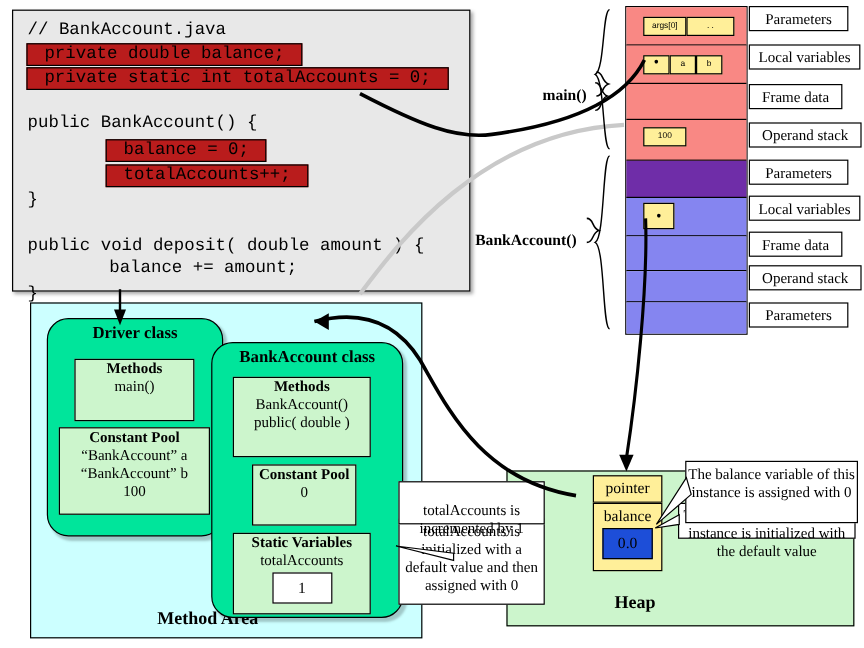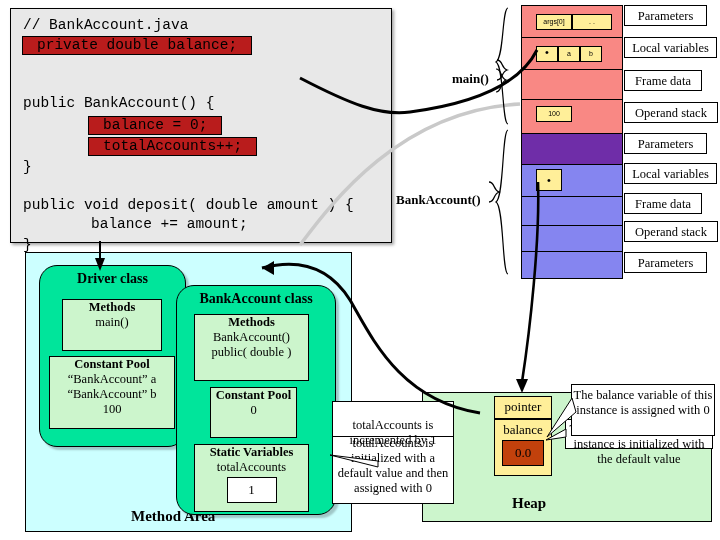--- a/index.html
+++ b/index.html
@@ -64,20 +64,21 @@
   
   #overlay{position:absolute;left:0;top:0;width:720px;height:540px;
       pointer-events:none;}
 </style>
 </head>
 <body>
 
 <div id="code-panel" class="abs">
   <div class="code-line" style="top:8px;">// BankAccount.java</div>
   <div class="code-line hl" style="top:27px;left:11px;">private double balance;</div>
+  <div class="code-line hl" style="top:47px;left:11px;">private static int totalAccounts = 0;</div>
   <div class="code-line" style="top:86px;">public BankAccount() {</div>
   <div class="code-line hl" style="top:107px;left:77px;">balance = 0;</div>
   <div class="code-line hl" style="top:128px;left:77px;">totalAccounts++;</div>
   <div class="code-line" style="top:150px;">}</div>
   <div class="code-line" style="top:188px;">public void deposit( double amount ) {</div>
   <div class="code-line" style="top:207px;left:80px;">balance += amount;</div>
   <div class="code-line" style="top:228px;">}</div>
 </div>
 
 <div id="stack" class="abs">
@@ -155,21 +156,21 @@
 </div>
 
 <div id="heap" class="abs"></div>
 <div id="heap-label" class="abs sect-label">Heap</div>
 
 <div class="obj-box" style="left:494px;top:396px;width:58px;height:23px;">
   <div class="obj-row">pointer</div>
 </div>
 <div class="obj-box" style="left:494px;top:419px;width:58px;height:57px;">
   <div class="obj-row">balance</div>
-  <div style="display:inline-block;background:#c2410c;border:1px solid #000;width:40px;height:24px;line-height:24px;font-size:13px;">0.0</div>
+  <div style="display:inline-block;background:#1d4ed8;border:1px solid #000;width:40px;height:24px;line-height:24px;font-size:13px;">0.0</div>
 </div>
 
 <div class="callout" style="left:332px;top:432px;width:122px;height:72px;padding-top:3px;">totalAccounts is initialized with a default value and then assigned with 0</div>
 <div class="callout" style="left:332px;top:401px;width:122px;height:36px;padding-top:16px;">totalAccounts is incremented by 1</div>
 <div class="callout" style="left:565px;top:419px;width:148px;height:30px;padding-top:2px;">The balance variable of this instance is initialized with the default value</div>
 <div class="callout" style="left:571px;top:384px;width:144px;height:52px;padding-top:3px;">The balance variable of this instance is assigned with 0</div>
 
 <svg id="overlay">
 
   <path d="M 300 245 C 330 205 400 110 520 104" stroke="#c9c9c9" stroke-width="3.5" fill="none"></path>

